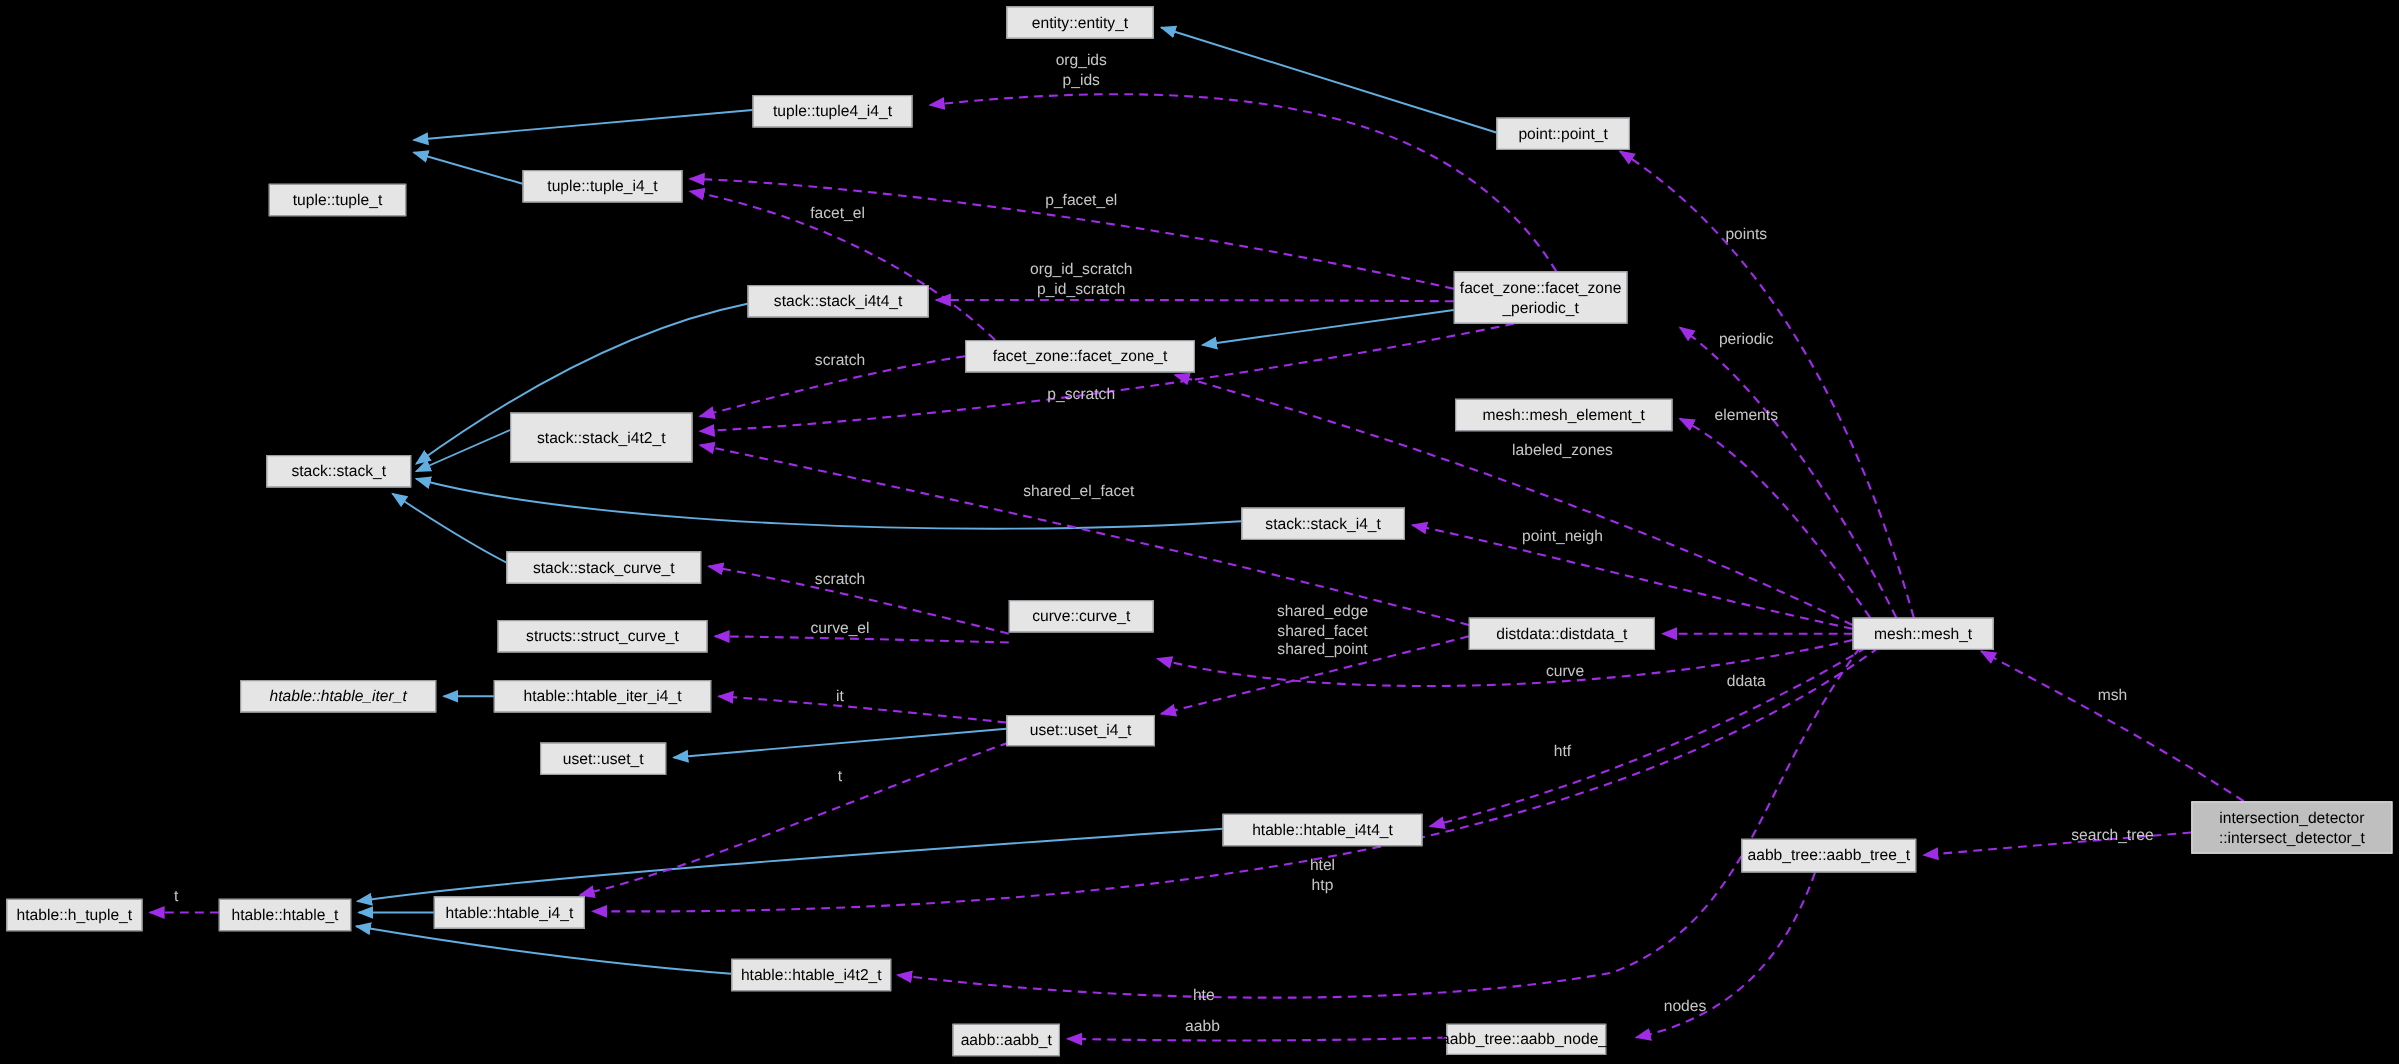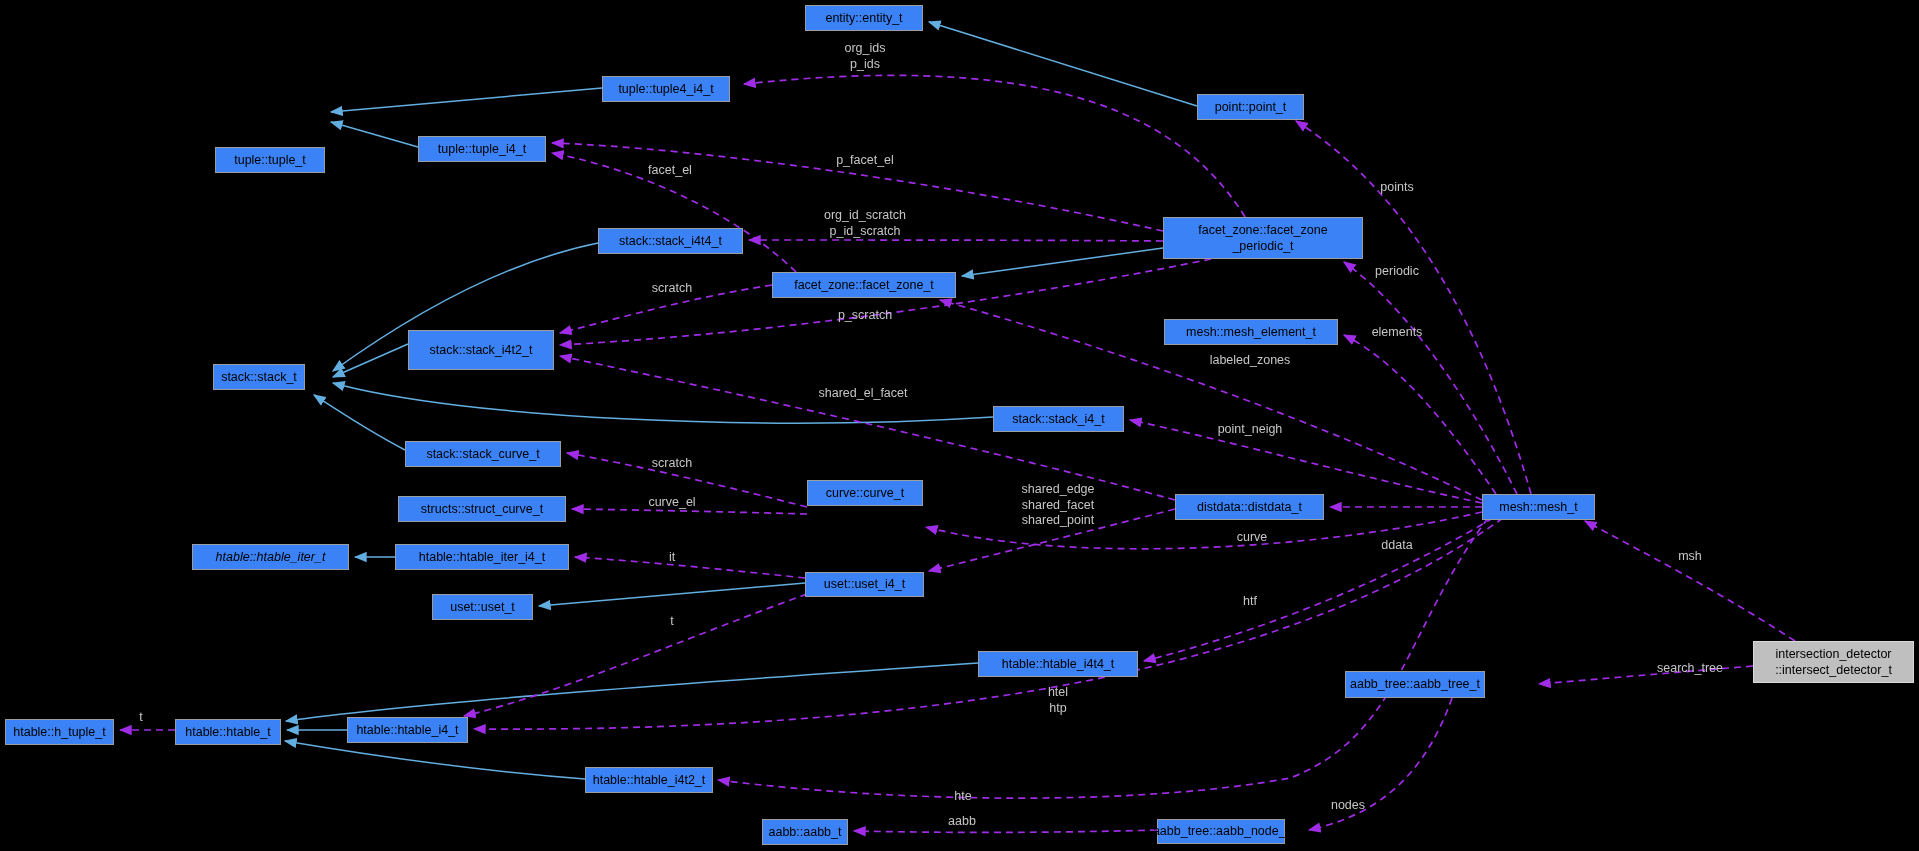--- a/index.html
+++ b/index.html
@@ -2,21 +2,21 @@
 <html><head>
 <meta charset="utf-8">
 <style>
   html,body{margin:0;padding:0;background:#000;}
   .canvas{
     position:relative;width:1919px;height:851px;background:#000;
     font-family:"Liberation Sans","DejaVu Sans",sans-serif;overflow:hidden;
   }
   .edges-svg{position:absolute;left:0;top:0;width:1919px;height:851px;}
   .node{
-    position:absolute;box-sizing:border-box;background:#3b82f6;border:1.2px solid #9a9da1;
+    position:absolute;box-sizing:border-box;background:#e5e5e5;border:1.2px solid #9a9da1;
     color:#000;display:flex;align-items:center;justify-content:center;text-align:center;
     font-size:12.5px;line-height:1.3;white-space:pre-line;cursor:pointer;z-index:2;
   }
   .node.highlighted{background:#bfbfbf;border-color:#d9d9d9;}
   .edge-label{
     position:absolute;color:#c6c6c6;font-size:12.5px;line-height:1.25;text-align:center;
     transform:translate(-50%,-50%);white-space:pre;z-index:1;
   }
 </style>
 </head>
@@ -103,40 +103,40 @@
     <div class="edge-label" style="left: 963px; top: 797px;">hte</div>
     <div class="edge-label" style="left: 962px; top: 822px;">aabb</div>
     <div class="edge-label" style="left: 1348px; top: 806px;">nodes</div>
     <div class="edge-label" style="left: 1690px; top: 669px;">search_tree</div>
     <div class="edge-label" style="left: 1690px; top: 557px;">msh</div>
     <div class="node" style="left: 805px; top: 5px; width: 118px; height: 26px;">entity::entity_t</div>
     <div class="node" style="left: 1197px; top: 94px; width: 107px; height: 26px;">point::point_t</div>
     <div class="node" style="left: 602px; top: 76px; width: 128px; height: 26px;">tuple::tuple4_i4_t</div>
     <div class="node" style="left: 215px; top: 103px; width: 110px; height: 26px; margin-top: 44px;">tuple::tuple_t</div>
     <div class="node" style="left: 418px; top: 136px; width: 128px; height: 26px;">tuple::tuple_i4_t</div>
-    <div class="node" style="left: 1163px; top: 217px; width: 200px; height: 42px;">facet_zone::facet_zone
+    <div class="node" style="left: 1163px; top: 217px; width: 139px; height: 42px;">facet_zone::facet_zone
 _periodic_t</div>
     <div class="node" style="left: 772px; top: 272px; width: 184px; height: 26px;">facet_zone::facet_zone_t</div>
     <div class="node" style="left: 598px; top: 228px; width: 145px; height: 26px;">stack::stack_i4t4_t</div>
     <div class="node" style="left: 408px; top: 330px; width: 146px; height: 40px;">stack::stack_i4t2_t</div>
-    <div class="node" style="left: 213px; top: 364px; width: 92px; height: 26px;">stack::stack_t</div>
+    <div class="node" style="left: 213px; top: 364px; width: 116px; height: 26px;">stack::stack_t</div>
     <div class="node" style="left: 1164px; top: 319px; width: 174px; height: 26px;">mesh::mesh_element_t</div>
     <div class="node" style="left: 993px; top: 406px; width: 131px; height: 26px;">stack::stack_i4_t</div>
     <div class="node" style="left: 405px; top: 441px; width: 156px; height: 26px;">stack::stack_curve_t</div>
     <div class="node" style="left: 398px; top: 496px; width: 168px; height: 26px;">structs::struct_curve_t</div>
     <div class="node" style="left: 807px; top: 480px; width: 116px; height: 26px;">curve::curve_t</div>
     <div class="node" style="left: 1175px; top: 494px; width: 149px; height: 26px;">distdata::distdata_t</div>
     <div class="node" style="left: 1482px; top: 494px; width: 113px; height: 26px;">mesh::mesh_t</div>
     <div class="node" style="left: 192px; top: 544px; width: 157px; height: 26px; font-style: italic;">htable::htable_iter_t</div>
     <div class="node" style="left: 395px; top: 544px; width: 174px; height: 26px;">htable::htable_iter_i4_t</div>
     <div class="node" style="left: 432px; top: 594px; width: 101px; height: 26px;">uset::uset_t</div>
     <div class="node" style="left: 805px; top: 572px; width: 119px; height: 25px;">uset::uset_i4_t</div>
     <div class="node" style="left: 978px; top: 651px; width: 160px; height: 26px;">htable::htable_i4t4_t</div>
     <div class="node" style="left: 5px; top: 719px; width: 109px; height: 26px;">htable::h_tuple_t</div>
     <div class="node" style="left: 175px; top: 719px; width: 106px; height: 26px;">htable::htable_t</div>
     <div class="node" style="left: 347px; top: 717px; width: 121px; height: 26px;">htable::htable_i4_t</div>
     <div class="node" style="left: 585px; top: 767px; width: 128px; height: 26px;">htable::htable_i4t2_t</div>
     <div class="node" style="left: 762px; top: 819px; width: 86px; height: 26px;">aabb::aabb_t</div>
     <div class="node" style="left: 1157px; top: 819px; width: 128px; height: 25px;">aabb_tree::aabb_node_t</div>
-    <div class="node" style="left: 1345px; top: 671px; width: 140px; height: 27px;">aabb_tree::aabb_tree_t</div>
+    <div class="node" style="left: 1393px; top: 671px; width: 140px; height: 27px;">aabb_tree::aabb_tree_t</div>
     <div class="node highlighted" style="left: 1753px; top: 641px; width: 161px; height: 42px;">intersection_detector
 ::intersect_detector_t</div>
   </div>
 
 </body></html>

